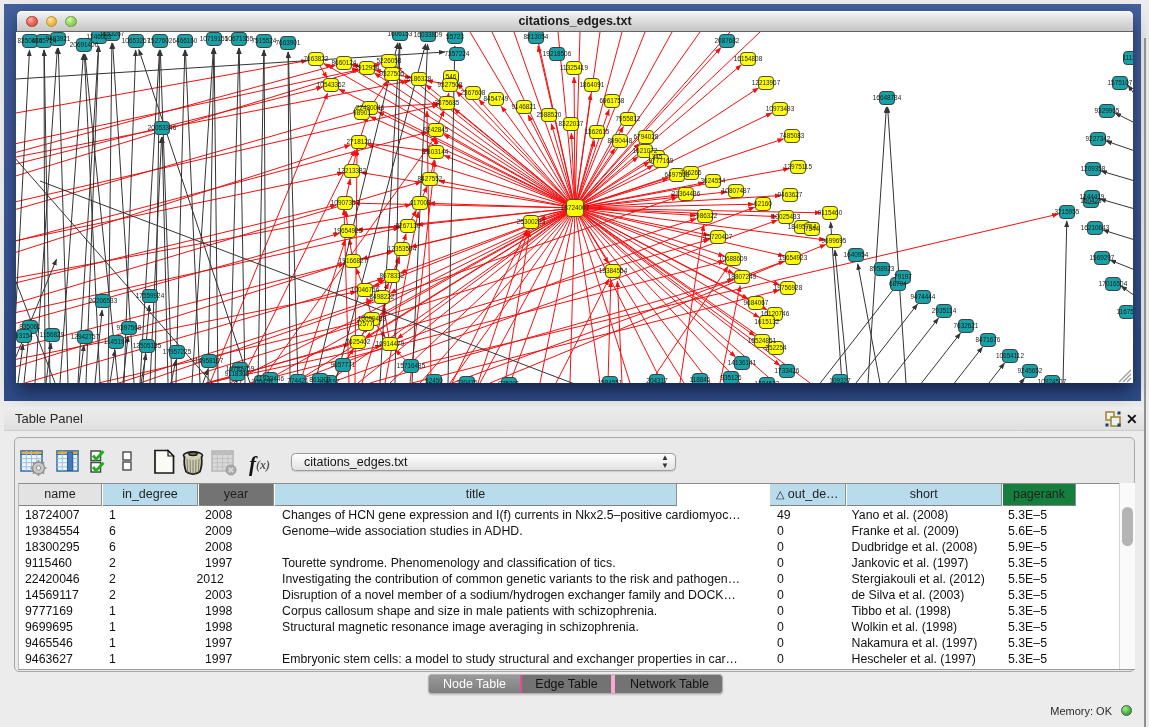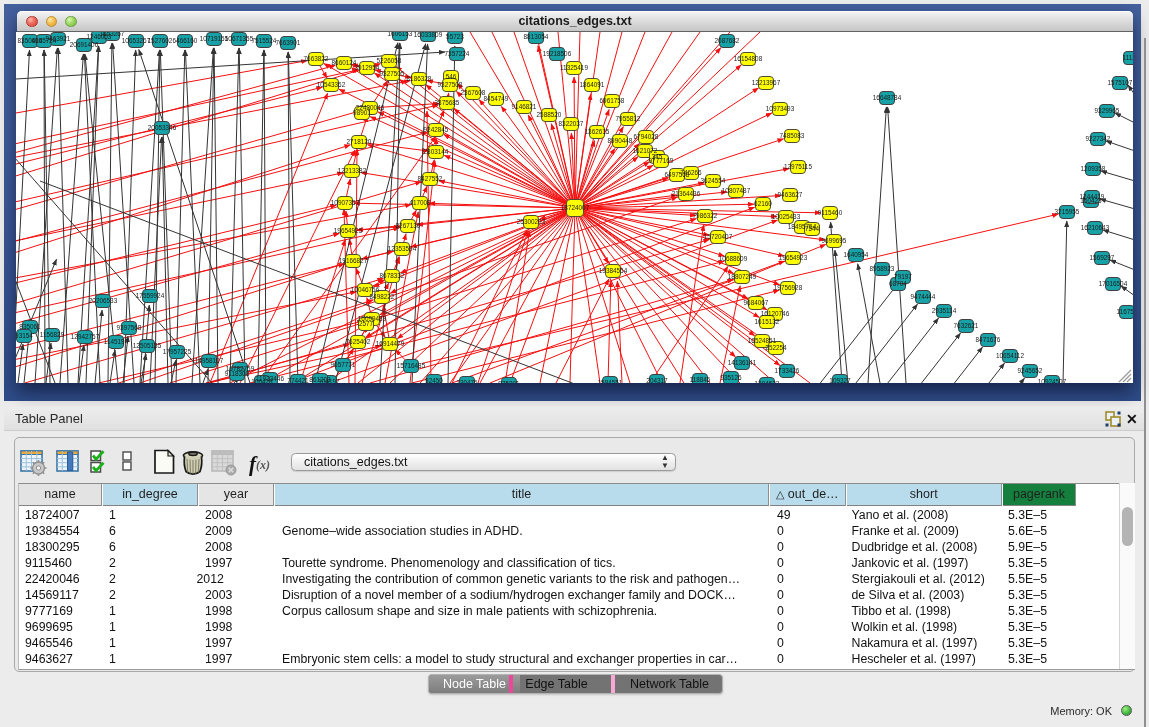--- a/index.html
+++ b/index.html
@@ -17,21 +17,21 @@
 #combo .ar{position:absolute;right:7px;top:0px;font-size:8px;color:#333;letter-spacing:-1px;line-height:8px}
 #tablewrap{position:absolute;left:17.5px;top:483px;width:1117px;height:186.5px;background:#fff;border-top:1px solid #8c8c8c;border-bottom:1px solid #9a9a9a;border-left:1px solid #bbb;overflow:hidden}
 .hc{position:absolute;top:0;height:21.5px;border-right:1px solid #8f8f8f;border-bottom:1px solid #828282;text-align:center;font-size:12.5px;color:#1f1f1f;line-height:21px}
 .tr{position:absolute;left:0;width:1100px;height:16px;font-size:12.3px;color:#111}
 .tr span{position:absolute;top:0;white-space:nowrap}
 #sb{position:absolute;left:1119px;top:483px;width:16px;height:186px;background:#fafafa;border-left:1px solid #d4d4d4}
 #sbt{position:absolute;left:1121.5px;top:507px;width:11px;height:39px;background:#b4b4b4;border-radius:6px}
 #tabs{position:absolute;left:428px;top:674px;width:295px;height:19.5px;background:#737373;border:1px solid #b3b3b3;border-radius:4px;box-shadow:0 1px 2px rgba(0,0,0,.18)}
 #tabs div{position:absolute;top:0;height:100%;font-size:12.5px;line-height:18px;text-align:center;color:#111}
 #t1{left:0;width:91px;background:linear-gradient(#9b9b9b,#7d7d7d);color:#fff !important;border-radius:3px 0 0 3px}
-#t2{left:80px;width:91px;border-left:4px solid #ec4899}
+#t2{left:91px;width:91px;border-left:2px solid #ec4899}
 #t3{left:182px;width:113px;border-left:4px solid #f9a8d4}
 #mem{position:absolute;right:37px;top:705px;font-size:11px;color:#2a2a2a}
 #led{position:absolute;left:1121px;top:705px;width:11px;height:11px;border-radius:50%;background:radial-gradient(circle at 35% 30%,#9ef07e,#3db53d 60%,#2c8f2c);border:1px solid #555}
 #rstrip{position:absolute;left:1143.5px;top:38px;width:2.5px;height:689px;background:#8f8f8f}
 </style></head><body>
 <div id="desk"></div>
 <div id="win">
   <div id="titlebar">
     <span class="tl" style="left:9px;background:radial-gradient(circle at 35% 30%,#ffb6ad,#ec6b5f 45%,#d3402f);border:1px solid #b23a2e"></span>
     <span class="tl" style="left:28.5px;background:radial-gradient(circle at 35% 30%,#ffe9b0,#f5bf4f 45%,#dd9a2f);border:1px solid #c08e2e"></span>
@@ -719,29 +719,30 @@
       </g>
       <circle cx="231" cy="470" r="5" fill="#ababab" stroke="#999" stroke-width="1"></circle>
       <path d="M228.7 467.7 l4.6 4.6 M233.3 467.7 l-4.6 4.6" stroke="#dcdcdc" stroke-width="1.5"></path>
       <text x="249" y="471" font-family="Liberation Serif, serif" font-style="italic" font-weight="bold" font-size="21" fill="#111">f</text>
       <text x="256" y="469" font-family="Liberation Serif, serif" font-style="italic" font-weight="bold" font-size="12" fill="#555">(x)</text>
     </svg></div>
 <div id="combo">citations_edges.txt<span class="ar">▲<br>▼</span></div>
 <div id="tablewrap">
     <div class="hc" style="left:0.5px;width:83.0px;background:#e3e3e3">name</div>
     <div class="hc" style="left:84.5px;width:95.0px;background:#b9dcec">in_degree</div>
-    <div class="hc" style="left:180.5px;width:75.0px;background:#e5e5e5">year</div>
-    <div class="hc" style="left:256.5px;width:494.0px;background:#b9dcec">title</div>
+    <div class="hc" style="left:180.5px;width:75.0px;background:#737373">year</div>
+    <div class="hc" style="left:256.5px;width:402px;background:#b9dcec">title</div>
     <div class="hc" style="left:751.5px;width:75.5px;background:#b9dcec"><span style="font-size:11px">△</span> out_de…</div>
     <div class="hc" style="left:828.0px;width:155.5px;background:#b9dcec">short</div>
     <div class="hc" style="left:984.5px;width:73px;background:#15803d">pagerank</div>
     <div class="tr" style="top:23.5px">
       <span style="left:6.5px">18724007</span>
       <span style="left:90.5px">1</span>
       <span style="left:186.5px">2008</span>
+      <span style="left:263.5px">Changes of HCN gene expression and I(f) currents in Nkx2.5–positive cardiomyoc…</span>
       <span style="left:758.5px">49</span>
       <span style="left:833.0px">Yano et al. (2008)</span>
       <span style="left:989.5px">5.3E–5</span>
     </div>
     <div class="tr" style="top:39.6px">
       <span style="left:6.5px">19384554</span>
       <span style="left:90.5px">6</span>
       <span style="left:186.5px">2009</span>
       <span style="left:263.5px">Genome–wide association studies in ADHD.</span>
       <span style="left:758.5px">0</span>
@@ -789,20 +790,21 @@
       <span style="left:186.5px">1998</span>
       <span style="left:263.5px">Corpus callosum shape and size in male patients with schizophrenia.</span>
       <span style="left:758.5px">0</span>
       <span style="left:833.0px">Tibbo et al. (1998)</span>
       <span style="left:989.5px">5.3E–5</span>
     </div>
     <div class="tr" style="top:136.2px">
       <span style="left:6.5px">9699695</span>
       <span style="left:90.5px">1</span>
       <span style="left:186.5px">1998</span>
+      <span style="left:263.5px">Structural magnetic resonance image averaging in schizophrenia.</span>
       <span style="left:758.5px">0</span>
       <span style="left:833.0px">Wolkin et al. (1998)</span>
       <span style="left:989.5px">5.3E–5</span>
     </div>
     <div class="tr" style="top:152.3px">
       <span style="left:6.5px">9465546</span>
       <span style="left:90.5px">1</span>
       <span style="left:186.5px">1997</span>
       <span style="left:758.5px">0</span>
       <span style="left:833.0px">Nakamura et al. (1997)</span>

